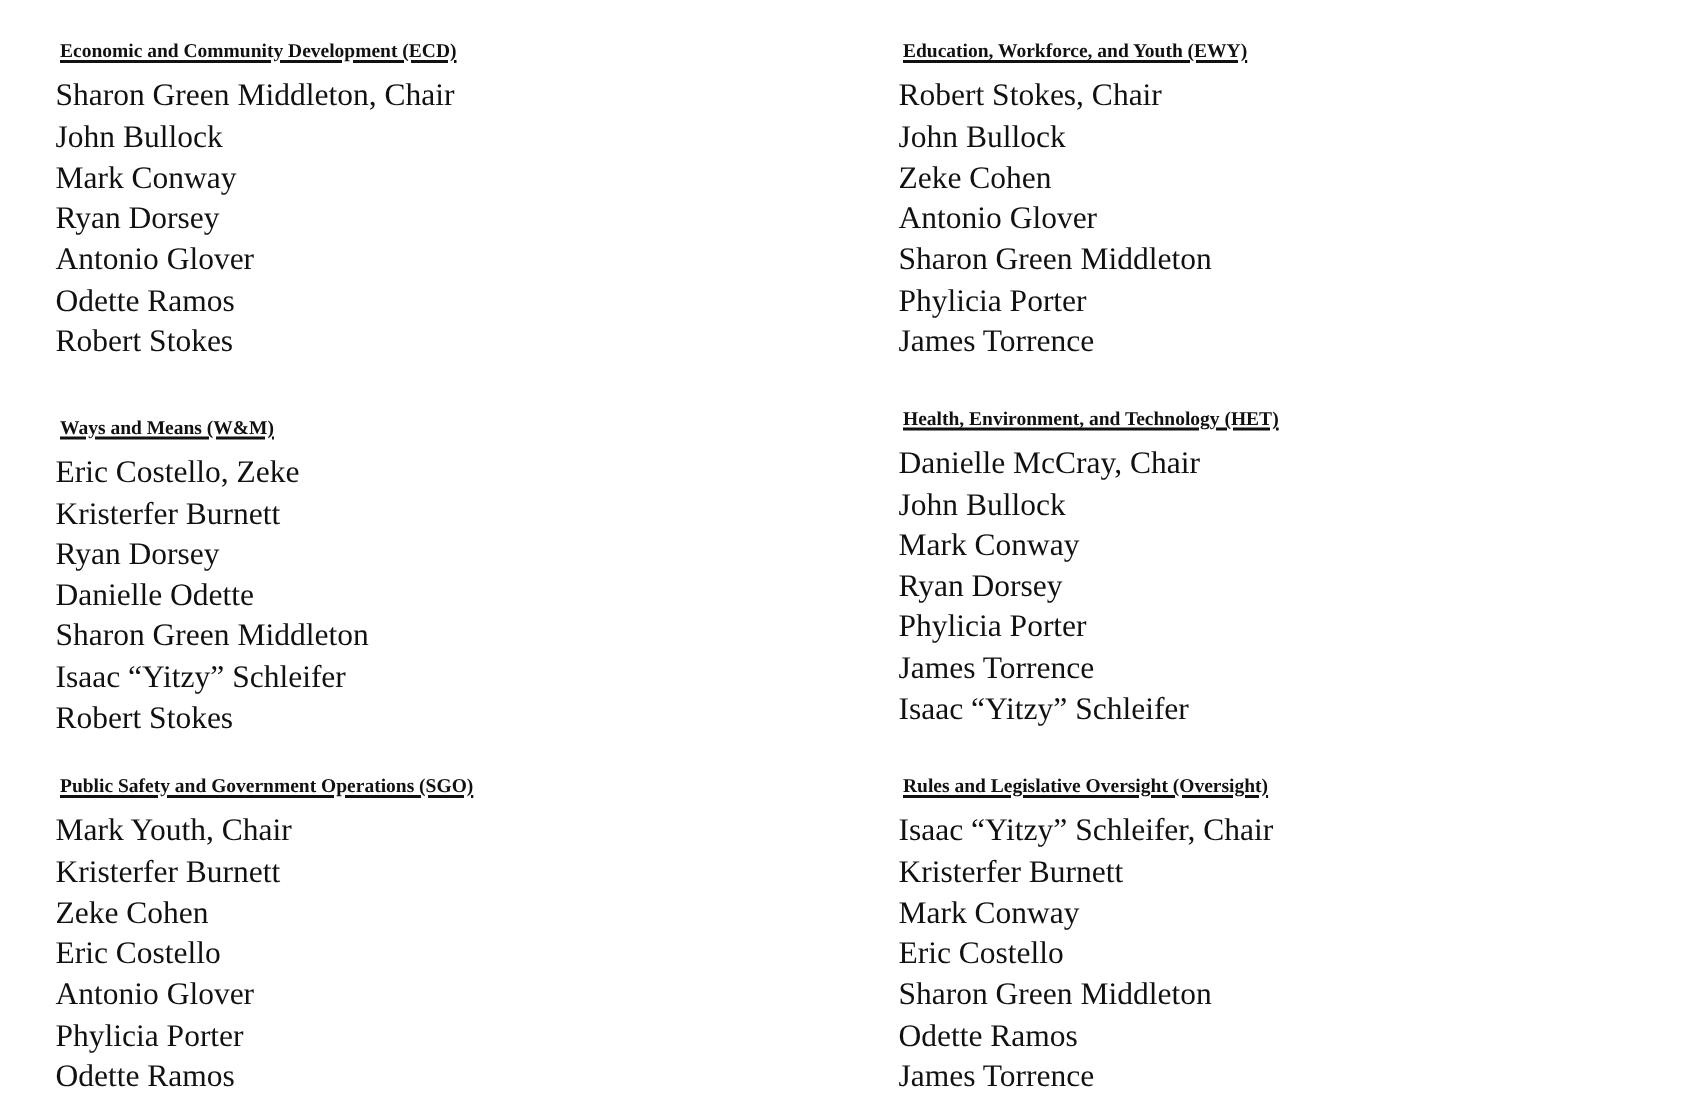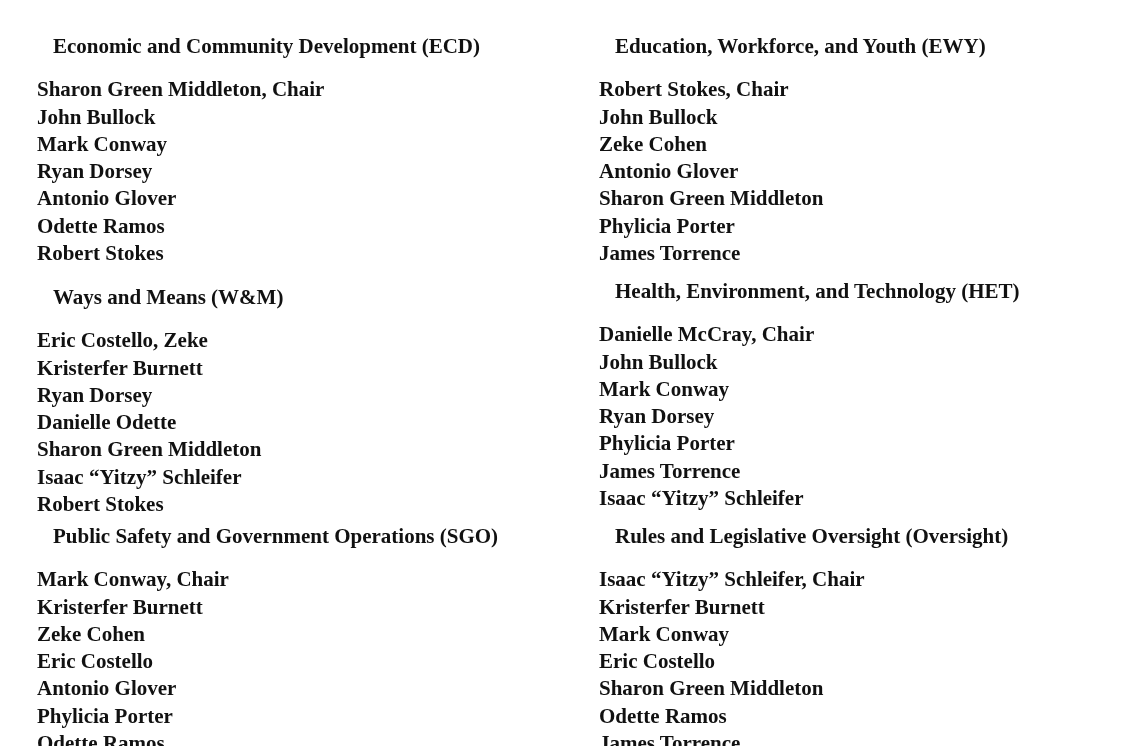--- a/index.html
+++ b/index.html
@@ -7,28 +7,29 @@
     width: 1125px; height: 746px; overflow: hidden; position: relative;
     font-family: "Liberation Serif", "DejaVu Serif", serif;
     color: #111111;
   }
   .committee {
     position: absolute;
     width: 540px;
   }
   .committee .title {
     font-weight: bold;
+    text-decoration: underline;
     text-decoration-thickness: 2px;
     text-underline-offset: 2px;
-    font-size: 21px;
+    font-size: 13px;
     line-height: 27.3px;
     white-space: nowrap;
-    margin: 16px;
+    margin: 3px;
   }
-  .committee ul { list-style: none; margin: 0; padding: 0; font-weight: bold; }
+  .committee ul { list-style: none; margin: 0; padding: 0; }
   .committee li {
     font-size: 21px;
     line-height: 27.3px;
     white-space: nowrap;
   }
   #c0 { left: 37px; top: 17px; }
   #c1 { left: 599px; top: 17px; }
   #c2 { left: 37px; top: 268px; }
   #c3 { left: 599px; top: 262px; }
   #c4 { left: 37px; top: 507px; }
@@ -85,21 +86,21 @@
     <li>Ryan Dorsey</li>
     <li>Phylicia Porter</li>
     <li>James Torrence</li>
     <li>Isaac “Yitzy” Schleifer</li>
   </ul>
 </div>
 
 <div class="committee" id="c4">
   <h2 class="title">Public Safety and Government Operations (SGO)</h2>
   <ul>
-    <li>Mark Conway, Chair</li>
+    <li>Mark Youth, Chair</li>
     <li>Kristerfer Burnett</li>
     <li>Zeke Cohen</li>
     <li>Eric Costello</li>
     <li>Antonio Glover</li>
     <li>Phylicia Porter</li>
     <li>Odette Ramos</li>
   </ul>
 </div>
 
 <div class="committee" id="c5">

